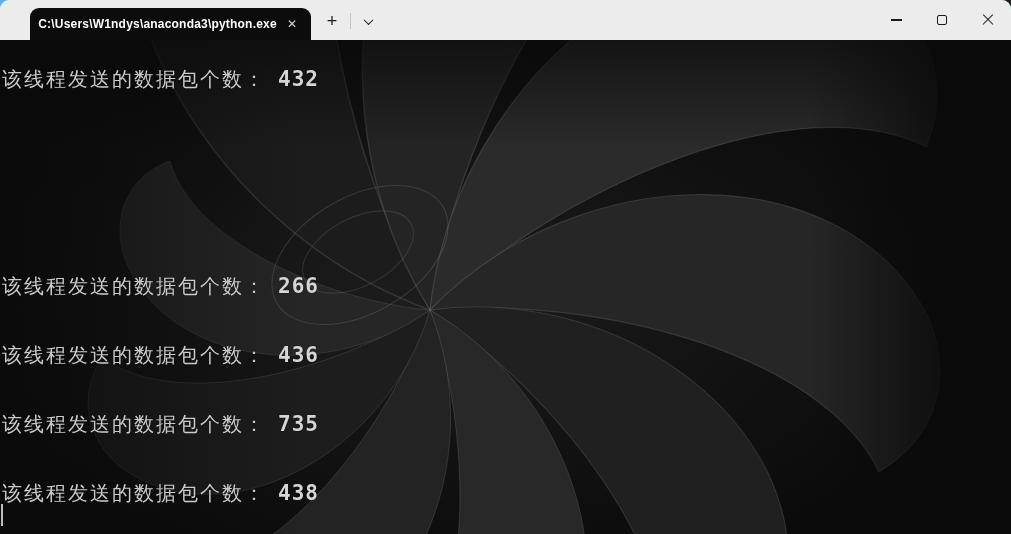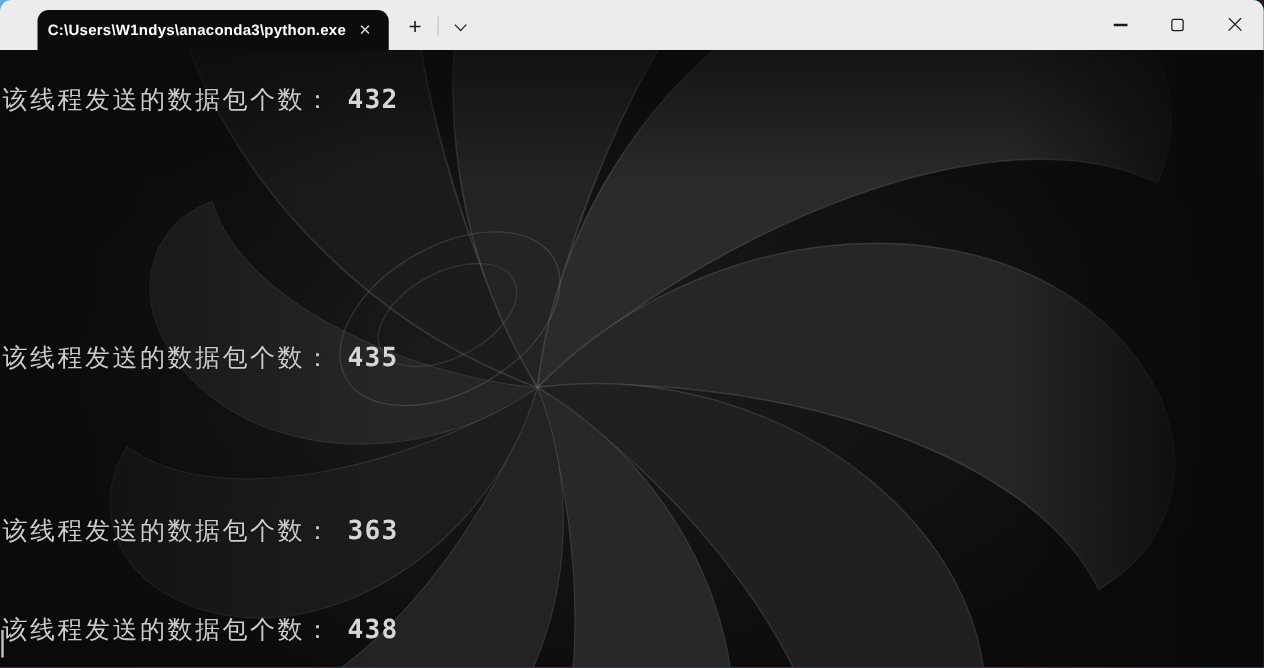--- a/index.html
+++ b/index.html
@@ -8,21 +8,21 @@
   
   .corner-blue {
     position:absolute; left:0; top:0; width:18px; height:18px;
     background:linear-gradient(135deg,#6cb2e8 0%, #3f7fb8 60%, #2a6398 100%);
   }
 
   .window {
     position:absolute; inset:0;
     border-radius:9px 9px 0 0;
     overflow:hidden;
-    background:#0ea5e9;
+    background:#5eead4;
   }
 
   
   .titlebar {
     position:relative; height:40px; background:#ececec;
   }
   .tab {
     position:absolute; left:30px; top:8px; width:281px; height:32px;
     background:#0c0c0c; border-radius:9px 9px 0 0;
     display:flex; align-items:center; justify-content:center;
@@ -160,19 +160,20 @@
         <ellipse rx="96" ry="58" transform="translate(-70,-55) rotate(-30)" fill="none" stroke="#8f8f8f" stroke-opacity="0.25"></ellipse>
         <ellipse rx="60" ry="34" transform="translate(-72,-58) rotate(-28)" fill="none" stroke="#8f8f8f" stroke-opacity="0.2"></ellipse>
       </g>
 
       <rect x="0" y="0" width="1011" height="494" fill="url(#fadeR)"></rect>
       <rect x="0" y="0" width="1011" height="494" fill="url(#fadeL)"></rect>
       <rect x="0" y="0" width="1011" height="494" fill="url(#fadeT)"></rect>
     </svg>
 
     <div class="term-line" style="top:27px"><span>该线程发送的数据包个数：</span><span class="num">432</span></div>
-    <div class="term-line" style="top:234px"><span>该线程发送的数据包个数：</span><span class="num">435</span></div>
-    <div class="term-line" style="top:372px"><span>该线程发送的数据包个数：</span><span class="num">363</span></div>
-    <div class="term-line" style="top:451px"><span>该线程发送的数据包个数：</span><span class="num">438</span></div>
+    <div class="term-line" style="top:234px"><span>该线程发送的数据包个数：</span><span class="num">266</span></div>
+    <div class="term-line" style="top:303px"><span>该线程发送的数据包个数：</span><span class="num">436</span></div>
+    <div class="term-line" style="top:372px"><span>该线程发送的数据包个数：</span><span class="num">735</span></div>
+    <div class="term-line" style="top:441px"><span>该线程发送的数据包个数：</span><span class="num">438</span></div>
 
     <div class="cursor"></div>
   </div>
 </div>
 
 </body></html>

